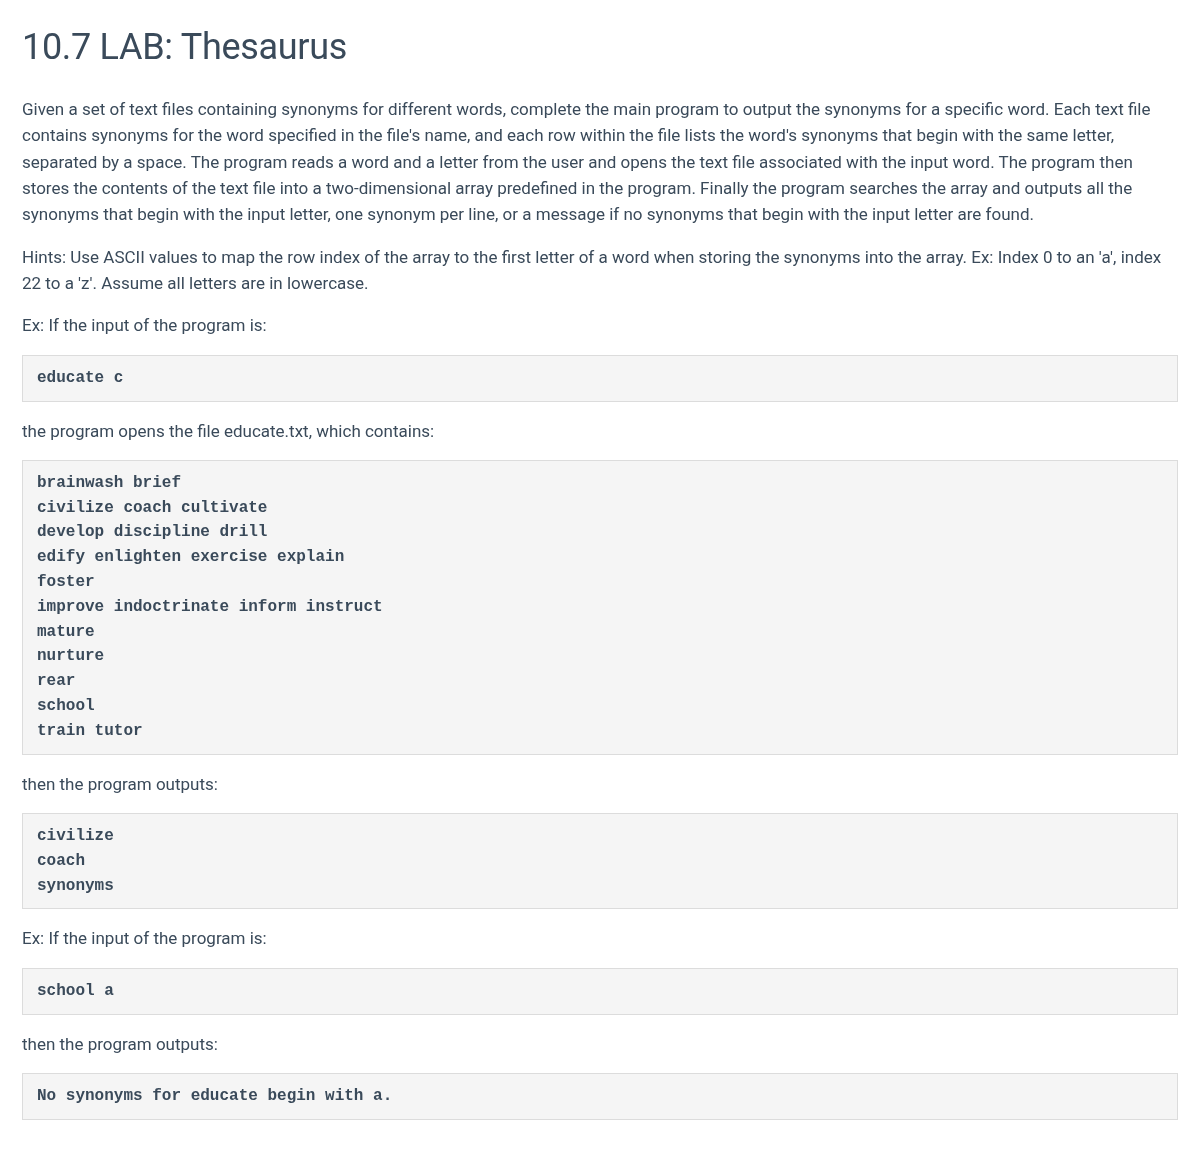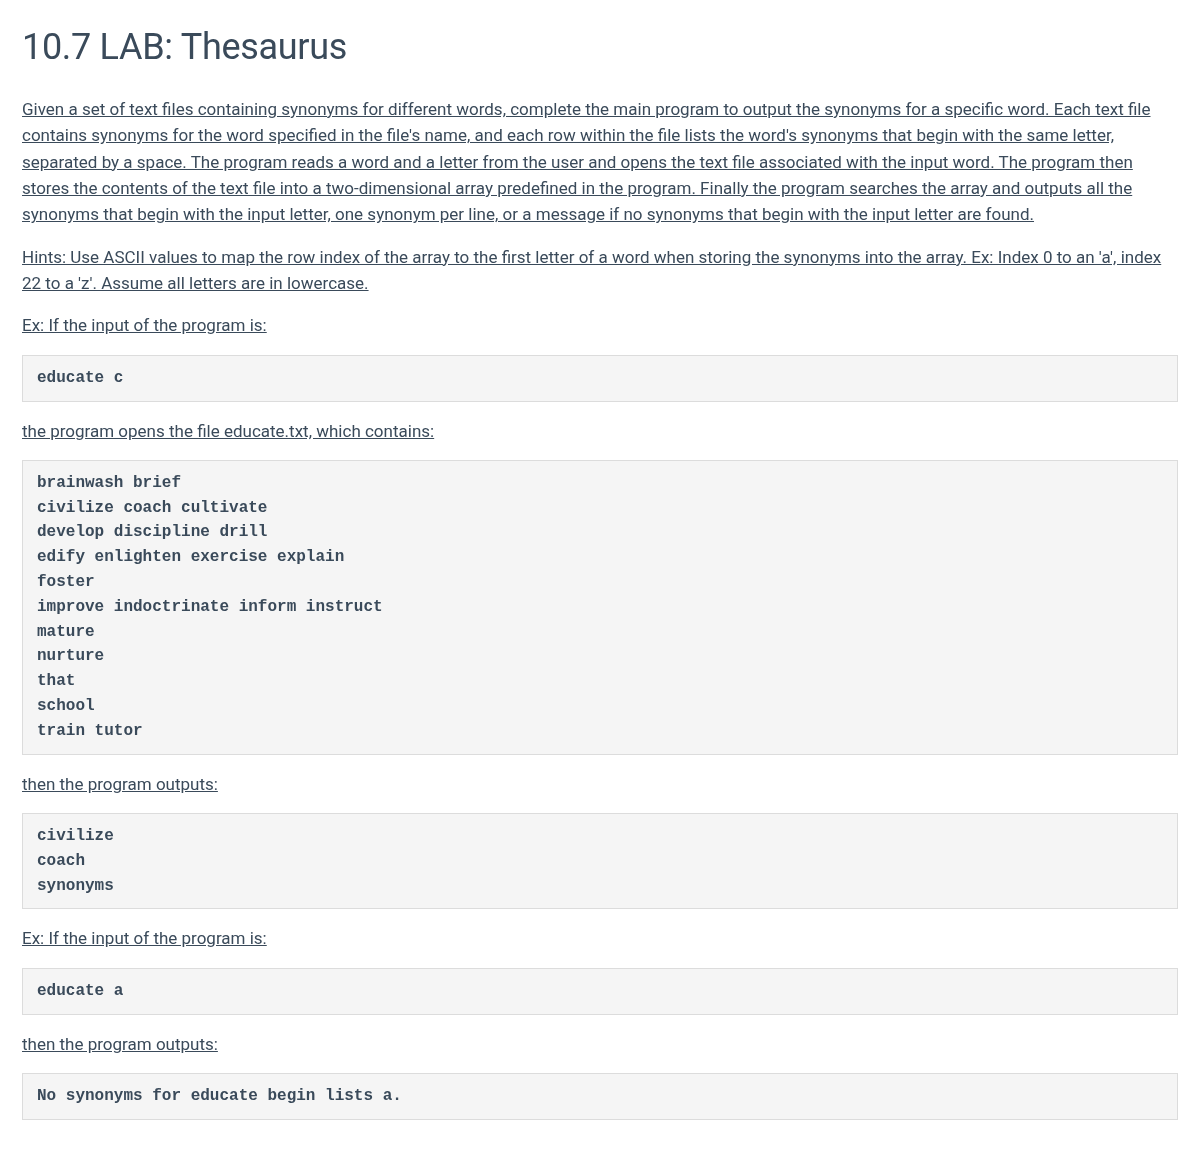--- a/index.html
+++ b/index.html
@@ -21,21 +21,20 @@
       font-weight: 400;
       color: #3a4a5a;
       margin-bottom: 22px;
       letter-spacing: -0.3px;
     }
     p {
       color: #3a4a5a;
       margin-bottom: 16px;
       font-size: 17px;
       line-height: 1.55;
-      text-decoration: underline;
     }
     pre {
       background: #f5f5f5;
       border: 1px solid #dcdcdc;
       padding: 10px 14px;
       margin-bottom: 16px;
       font-family: "Courier New", Courier, monospace;
       font-size: 16px;
       color: #3a4a5a;
       white-space: pre;
@@ -62,29 +61,29 @@
 <p>the program opens the file educate.txt, which contains:</p>
 
 <pre class="bold">brainwash brief
 civilize coach cultivate
 develop discipline drill
 edify enlighten exercise explain
 foster
 improve indoctrinate inform instruct
 mature
 nurture
-that
+rear
 school
 train tutor</pre>
 
 <p>then the program outputs:</p>
 
 <pre class="bold">civilize
 coach
 synonyms</pre>
 
 <p>Ex: If the input of the program is:</p>
 
-<pre class="bold">educate a</pre>
+<pre class="bold">school a</pre>
 
 <p>then the program outputs:</p>
 
-<pre class="bold">No synonyms for educate begin lists a.</pre>
+<pre class="bold">No synonyms for educate begin with a.</pre>
 
 </body></html>

